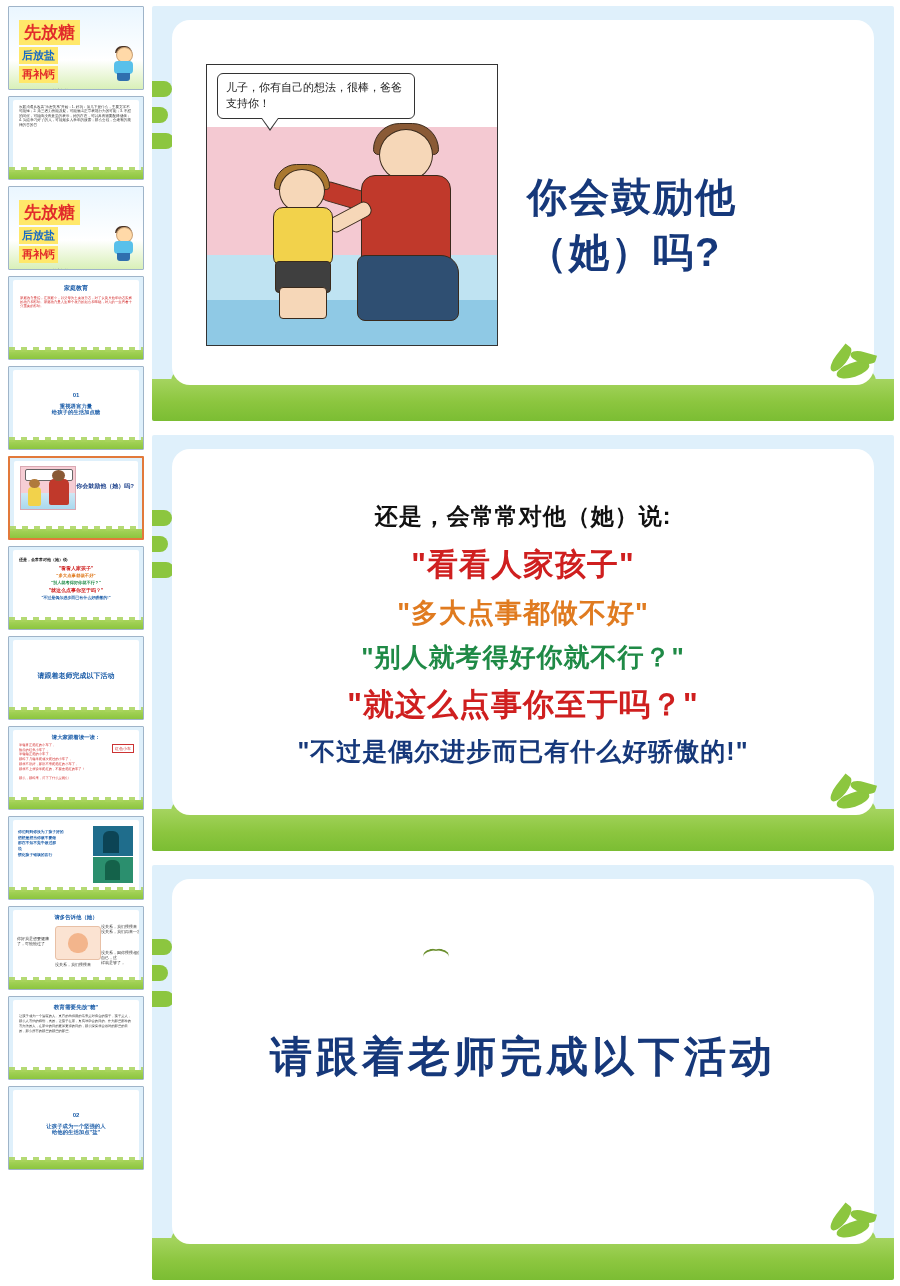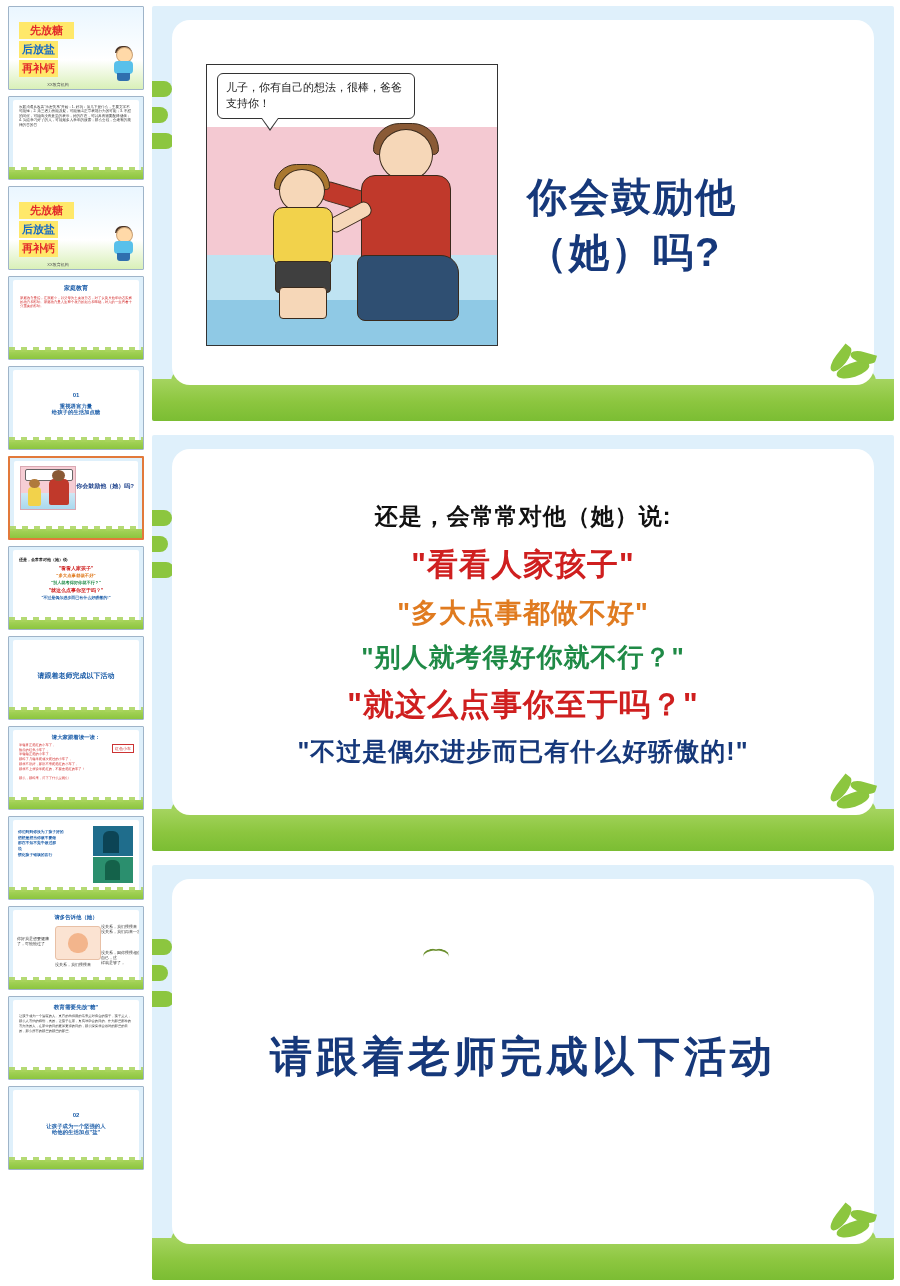--- a/index.html
+++ b/index.html
@@ -94,21 +94,21 @@
     inset: 0;
     background: linear-gradient(180deg, #eaf6ff 0%, #ffffff 65%, #d9f0b8 100%);
   }
   .cover-band {
     position: absolute;
     left: 10px;
     top: 10px;
     width: 78px;
     padding: 3px 0;
   }
-  .cover-l1 { color: #e22b2b; font-weight: bold; font-size: 11px; background: #ffe86a; padding: 1px 11px; display:inline-block;text-align:right;}
+  .cover-l1 { color: #e22b2b; font-weight: bold; font-size: 17px; background: #ffe86a; padding: 1px 5px; display:inline-block;text-align:right;}
   .cover-l2 { color: #1769c4; font-weight: bold; font-size: 11px; background: #ffe86a; padding: 1px 3px; display:inline-block; margin-top:2px;}
   .cover-l3 { color: #e22b2b; font-weight: bold; font-size: 11px; background: #ffe86a; padding: 1px 3px; display:inline-block; margin-top:2px;}
   .cover-sub { font-size: 4px; color:#555; text-align:center; margin-top: 5px;}
   .cover-kid {
     position: absolute;
     right: 6px;
     bottom: 8px;
     width: 26px;
     height: 34px;
   }

